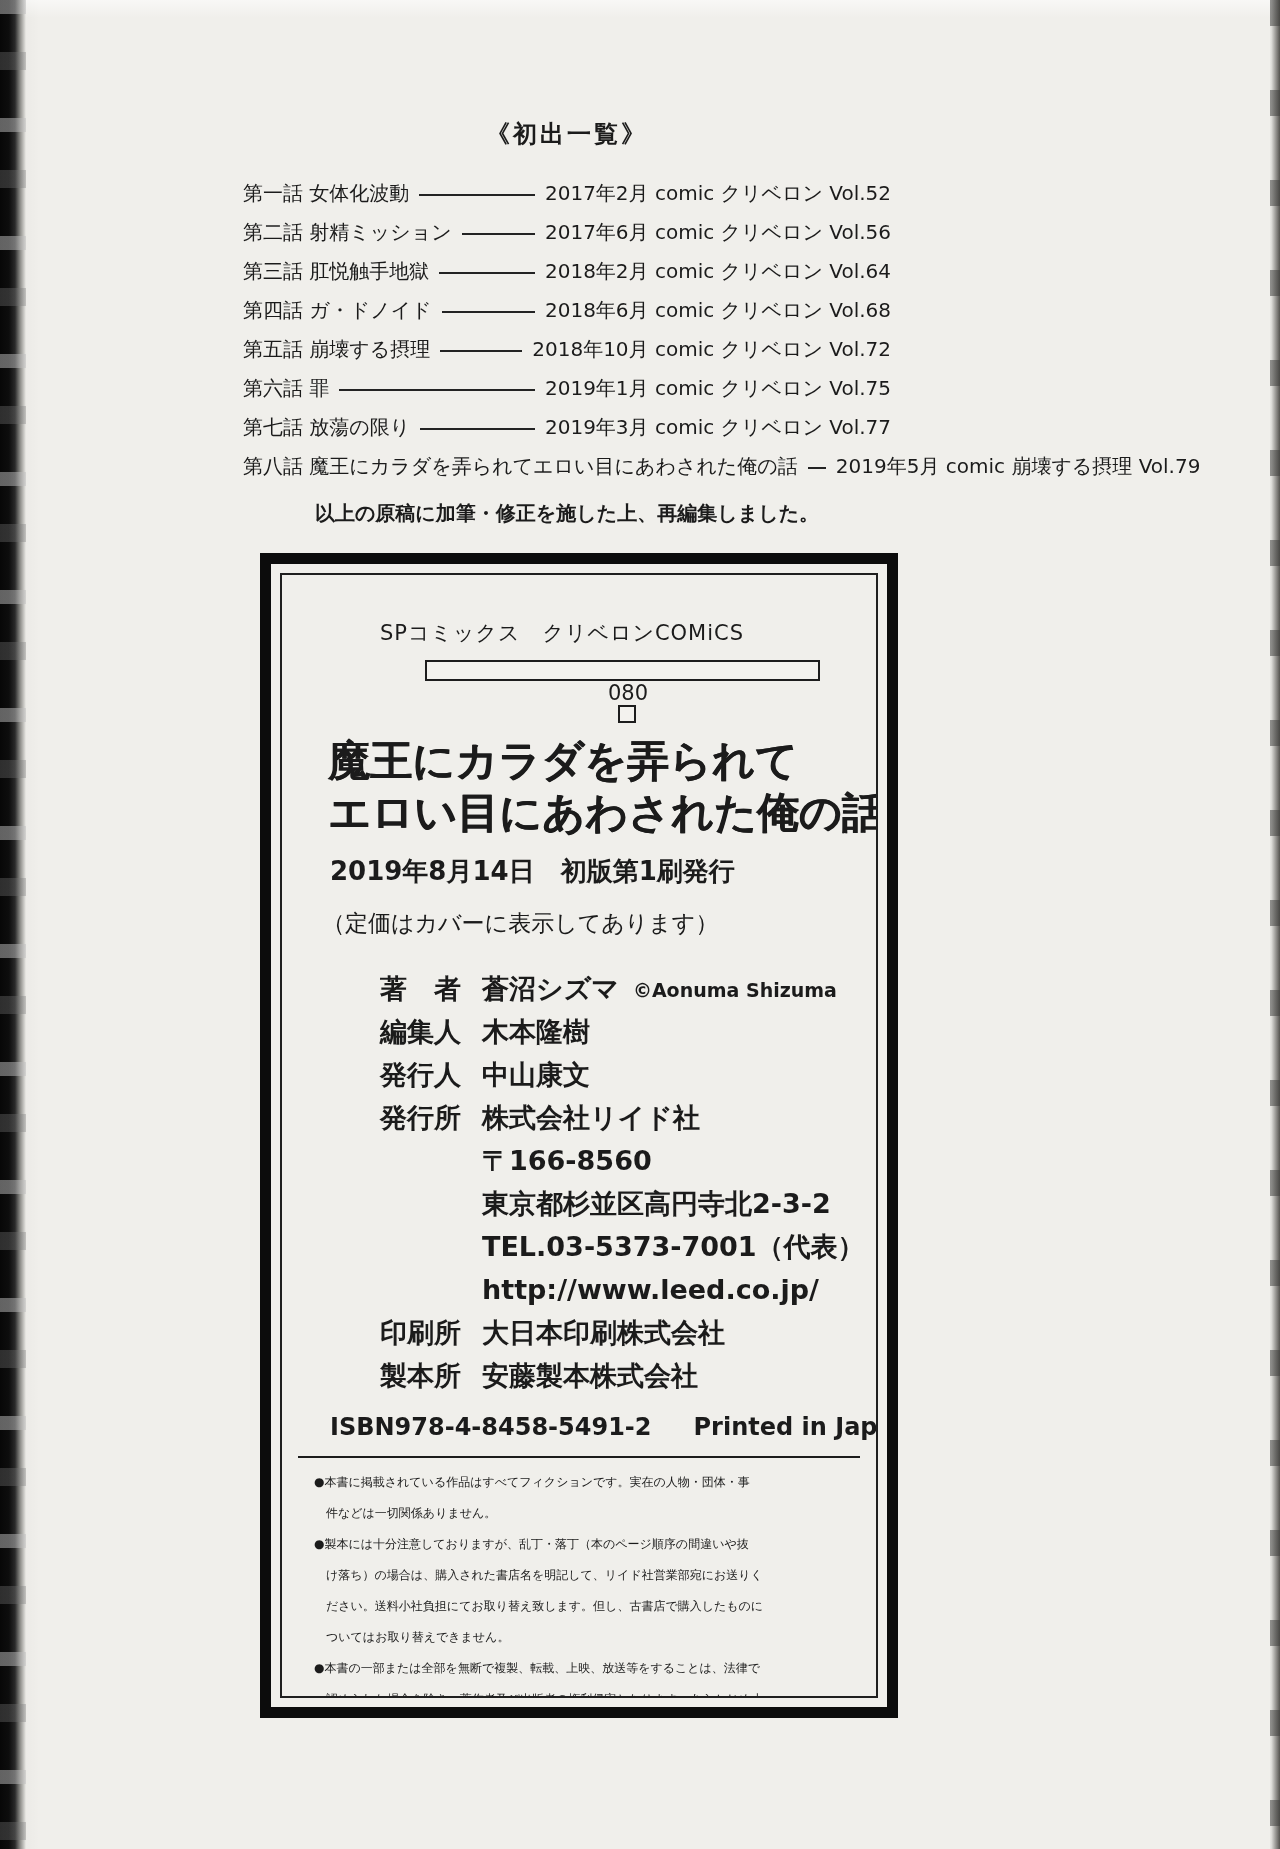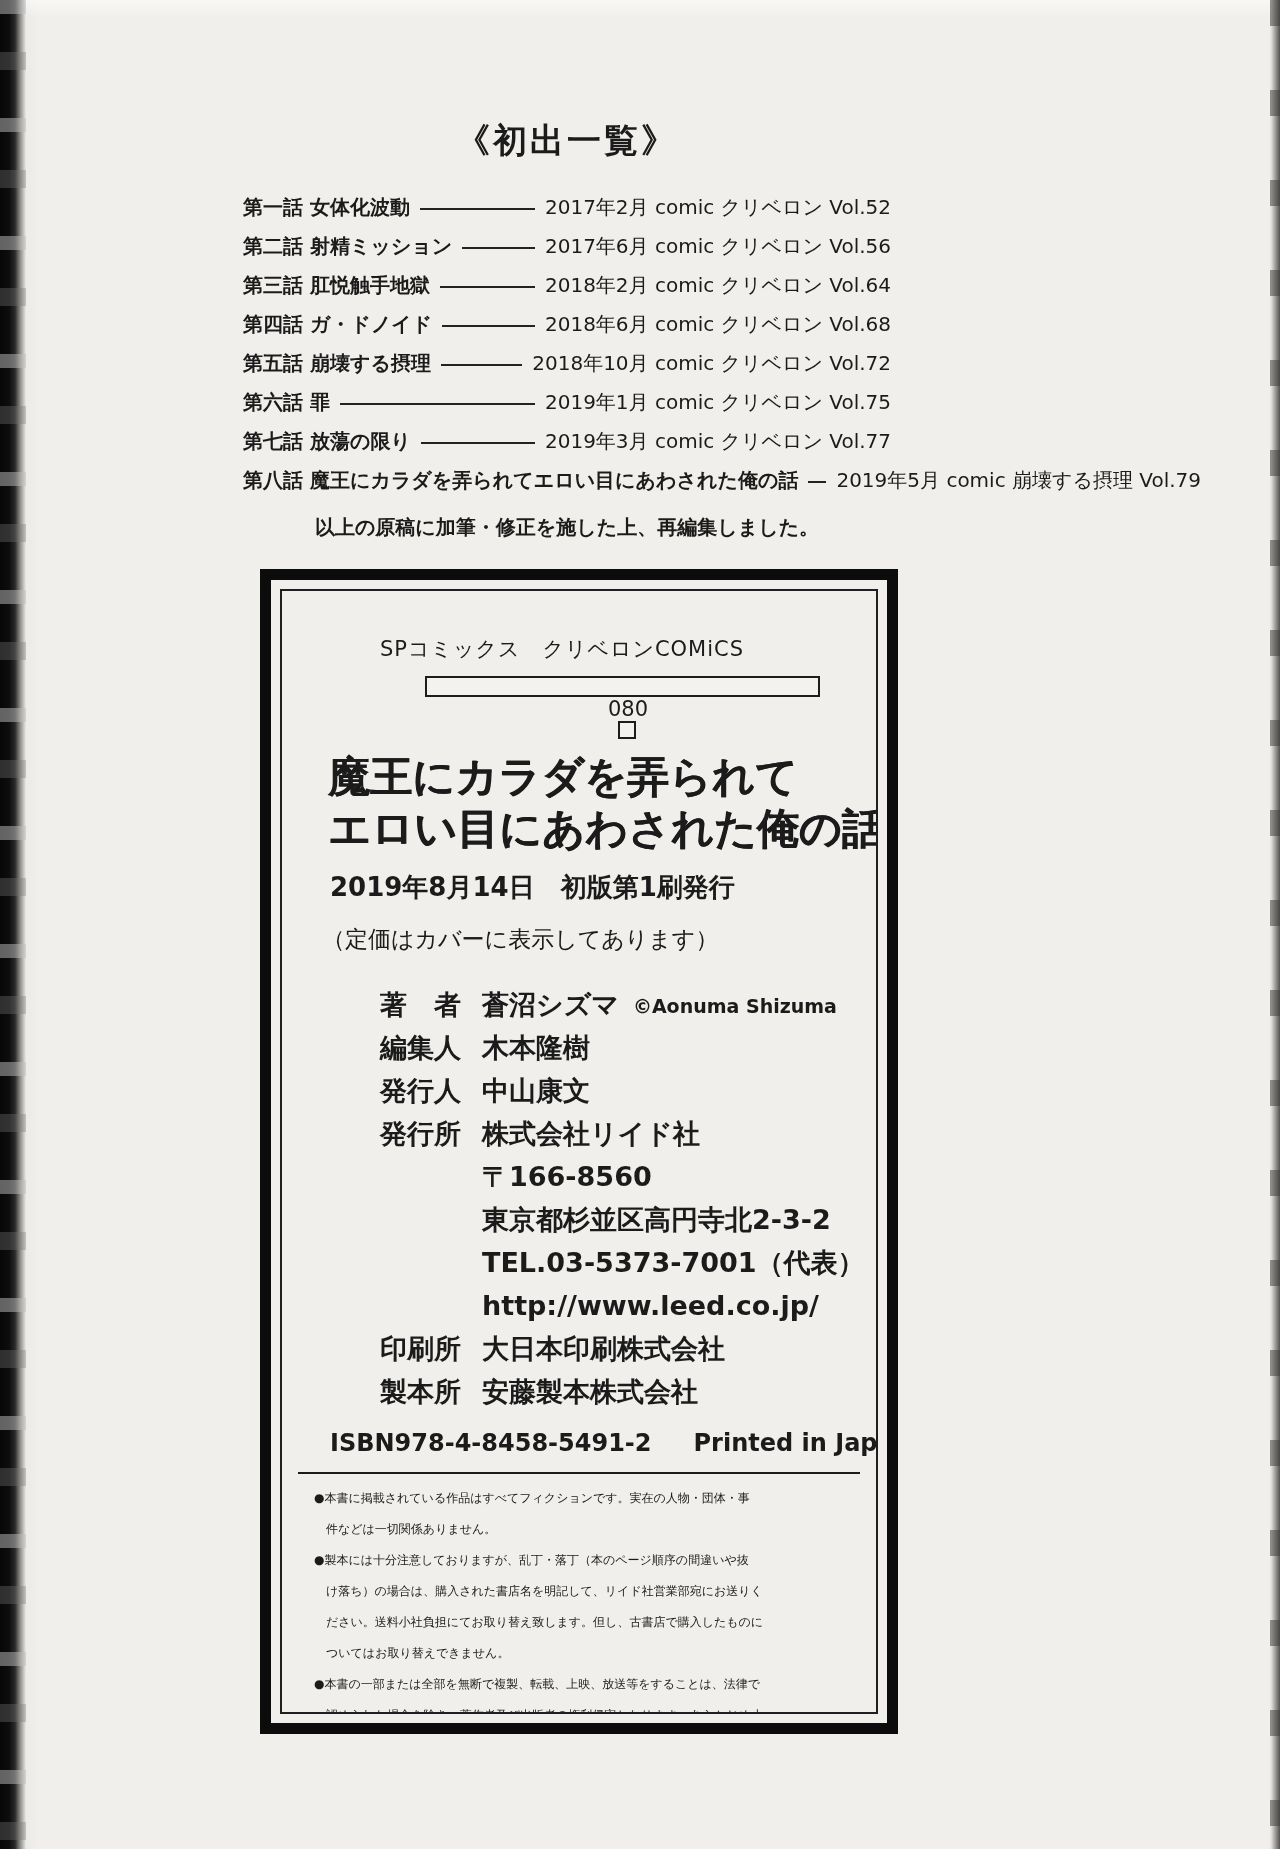--- a/index.html
+++ b/index.html
@@ -29,39 +29,39 @@
     position:absolute; right:0; top:0; width:10px; height:100%;
     background:
       repeating-linear-gradient(180deg,
         rgba(60,60,58,.55) 0 26px, rgba(60,60,58,.06) 26px 90px),
       linear-gradient(270deg, #55534f 0, rgba(240,239,235,0) 9px);
   }
 
   
   .list-section { position:absolute; left:243px; top:118px; width:648px; }
   .list-title {
-    text-align:center; font-size:34px; font-weight:700; letter-spacing:3px;font-family:Liberation Mono, monospace;
+    text-align:center; font-size:24px; font-weight:700; letter-spacing:3px;font-family:Liberation Mono, monospace;
   }
   .chapter-rows { margin-top:24px; }
   .chapter-row {
     display:flex; align-items:center; height:39px; font-size:20px;
   }
-  .chapter-label { white-space:nowrap; font-weight:700; }
+  .chapter-label { white-space:nowrap; font-weight:400; }
   .chapter-leader {
     flex:1 1 auto; min-width:18px; border-top:2.5px solid #232323;
     margin:0 10px; height:0; transform:translateY(1px);
   }
   .chapter-source { white-space:nowrap; font-weight:500; }
   .list-note {
     margin-top:14px; text-align:center; font-size:20px; font-weight:600;
   }
 
   
   .colophon-outer {
-    position:absolute; left:260px; top:569px; width:638px; height:1165px;
+    position:absolute; left:260px; top:553px; width:638px; height:1165px;
     border:11px solid #0c0c0c; background:transparent;
   }
   .colophon-inner {
     position:absolute; inset:9px; border:2px solid #1f1f1f; overflow:hidden;
   }
   .imprint-line { margin:44px 0 0 98px; font-size:21px; font-weight:500; letter-spacing:1px; }
   .code-row { display:flex; align-items:center; margin:13px 0 0 86px;flex-direction:column; }
   .code-bar { width:395px; height:21px; border:2px solid #1d1d1d; background:#f3f2ee; }
   .code-label { margin-left:12px; font-size:21px; font-weight:500; }
   .code-box { width:18px; height:18px; border:2.5px solid #1d1d1d; margin-left:9px; background:#f3f2ee; }

